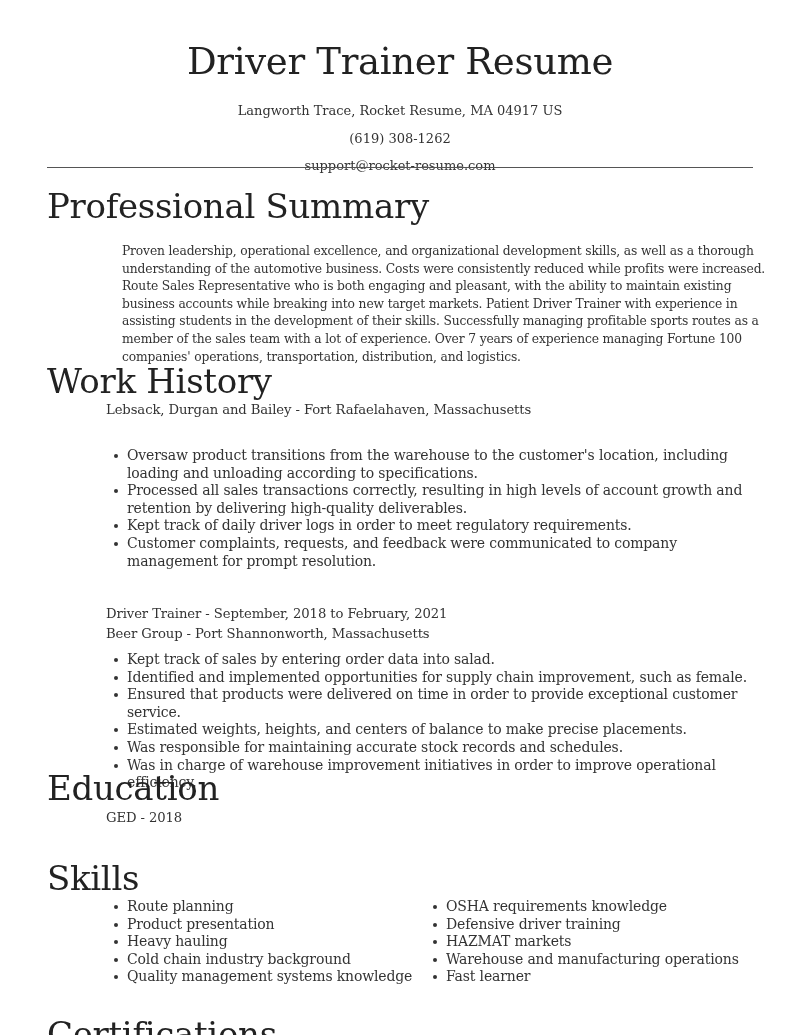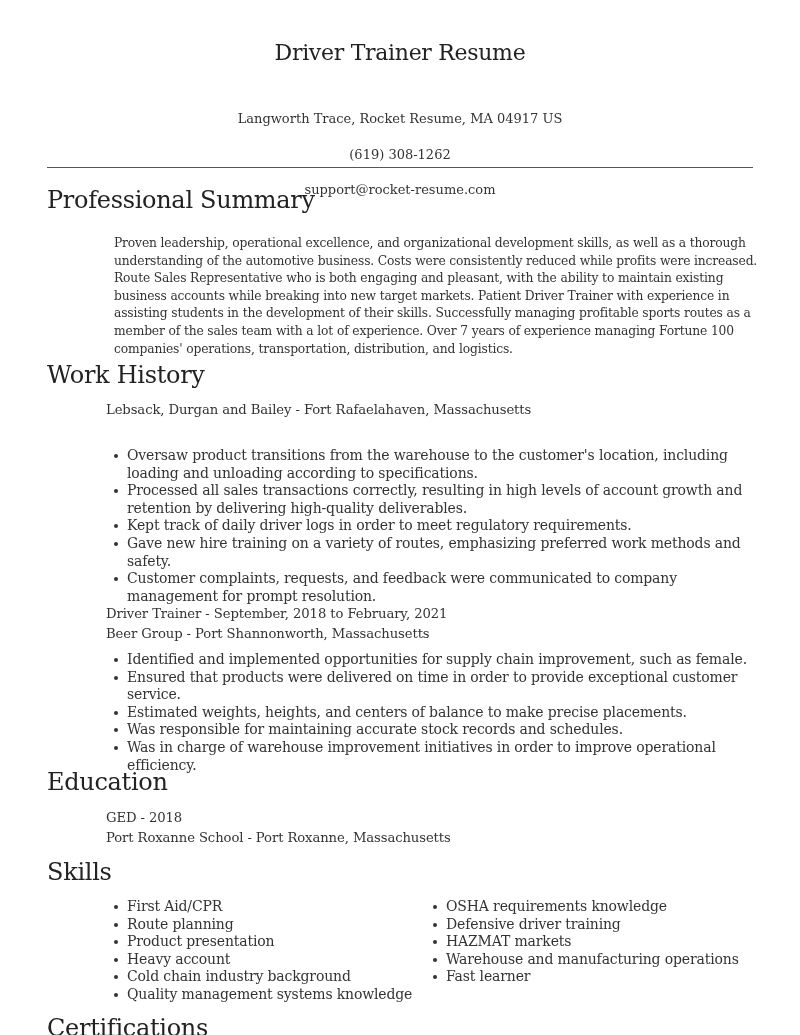--- a/index.html
+++ b/index.html
@@ -5,39 +5,39 @@
   html, body { margin: 0; padding: 0; background: #ffffff; }
   body {
     width: 800px; height: 1035px; overflow: hidden;
     font-family: "DejaVu Serif", "Liberation Serif", serif;
     color: #2a2a2a;
     position: relative;
   }
   .page { position: absolute; left: 0; top: 0; width: 800px; }
   .title {
     position: absolute; top: 40px; left: 0; width: 800px;
-    text-align: center; font-size: 22px; color: #222; font-weight: normal;
+    text-align: center; font-size: 37px; color: #222; font-weight: normal;
     letter-spacing: -0.3px; margin: 0;
   }
   .contact {
     position: absolute; top: 93px; left: 0; width: 800px; text-align: center;
     font-size: 13px; line-height: 19.5px; color: #333;
   }
-  .contact div { margin: 16px; }
+  .contact div { margin: 8px; }
   .rule {
     position: absolute; top: 167px; left: 47px; width: 706px; height: 0;
     border-top: 1.5px solid #555;
   }
   .section-title {
     position: absolute; left: 47px; margin: 0; font-weight: normal;
-    font-size: 24px; color: #222; letter-spacing: -0.3px;
+    font-size: 34px; color: #222; letter-spacing: -0.3px;
   }
   .summary {
     position: absolute; top: 227px; left: 106px; width: 650px;
-    font-size: 12.3px; line-height: 17.6px; color: #333; margin: 8px;
+    font-size: 12.3px; line-height: 17.6px; color: #333; margin: 16px;
     letter-spacing: -0.15px;
   }
   .job-head {
     position: absolute; left: 106px; font-size: 13.2px; line-height: 20px; color: #333;
     letter-spacing: -0.1px;
   }
   .job-head div { white-space: nowrap; }
   ul.bullets {
     position: absolute; left: 106px; width: 640px; margin: 0; padding: 0 0 0 21px;
     font-size: 14px; line-height: 17.6px; color: #333; list-style: none;
@@ -70,48 +70,46 @@
 
   <h2 class="section-title" style="top:361px">Work History</h2>
 
   <div class="job-head" style="top:400px">
     <div>Lebsack, Durgan and Bailey - Fort Rafaelahaven, Massachusetts</div>
   </div>
   <ul class="bullets" style="top:447px">
     <li>Oversaw product transitions from the warehouse to the customer's location, including loading and unloading according to specifications.</li>
     <li>Processed all sales transactions correctly, resulting in high levels of account growth and retention by delivering high-quality deliverables.</li>
     <li>Kept track of daily driver logs in order to meet regulatory requirements.</li>
-    <li>Gave new hire training on a variety of routes, emphasizing preferred work methods and safety.</li>
     <li>Customer complaints, requests, and feedback were communicated to company management for prompt resolution.</li>
   </ul>
 
   <div class="job-head" style="top:604px">
     <div>Driver Trainer - September, 2018 to February, 2021</div>
     <div>Beer Group - Port Shannonworth, Massachusetts</div>
   </div>
   <ul class="bullets" style="top:651px">
+    <li>Kept track of sales by entering order data into salad.</li>
     <li>Identified and implemented opportunities for supply chain improvement, such as female.</li>
     <li>Ensured that products were delivered on time in order to provide exceptional customer service.</li>
     <li>Estimated weights, heights, and centers of balance to make precise placements.</li>
     <li>Was responsible for maintaining accurate stock records and schedules.</li>
     <li>Was in charge of warehouse improvement initiatives in order to improve operational efficiency.</li>
   </ul>
 
   <h2 class="section-title" style="top:768px">Education</h2>
   <div class="job-head" style="top:808px">
     <div>GED - 2018</div>
-    <div>Port Roxanne School - Port Roxanne, Massachusetts</div>
   </div>
 
   <h2 class="section-title" style="top:858px">Skills</h2>
   <ul class="bullets skills" style="top:898px">
-    <li>First Aid/CPR</li>
     <li>Route planning</li>
     <li>Product presentation</li>
-    <li>Heavy account</li>
+    <li>Heavy hauling</li>
     <li>Cold chain industry background</li>
     <li>Quality management systems knowledge</li>
   </ul>
   <ul class="bullets skills" style="top:898px; left:425px">
     <li>OSHA requirements knowledge</li>
     <li>Defensive driver training</li>
     <li>HAZMAT markets</li>
     <li>Warehouse and manufacturing operations</li>
     <li>Fast learner</li>
   </ul>

